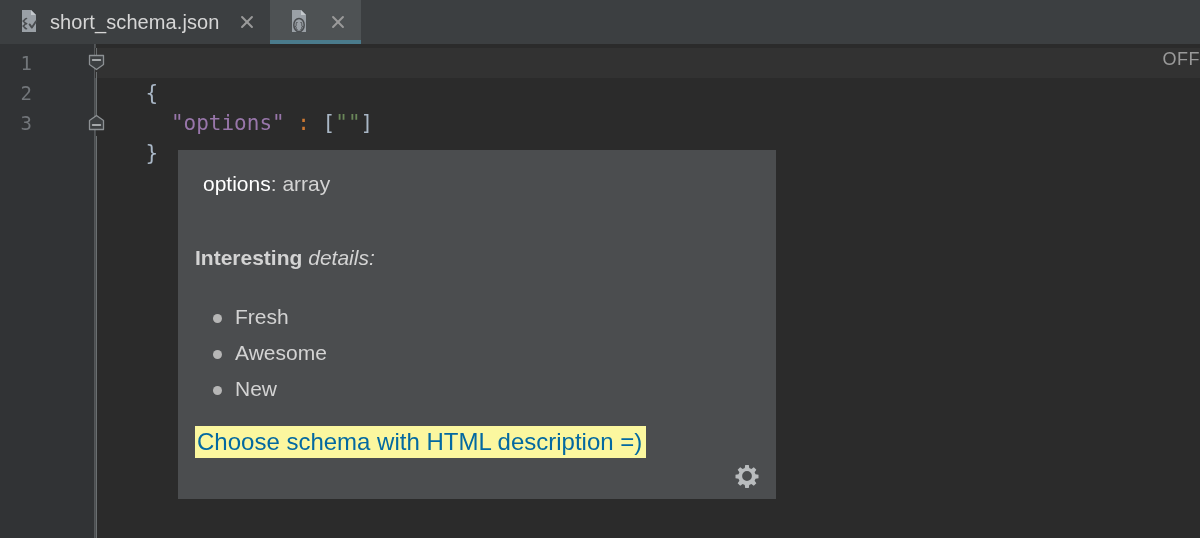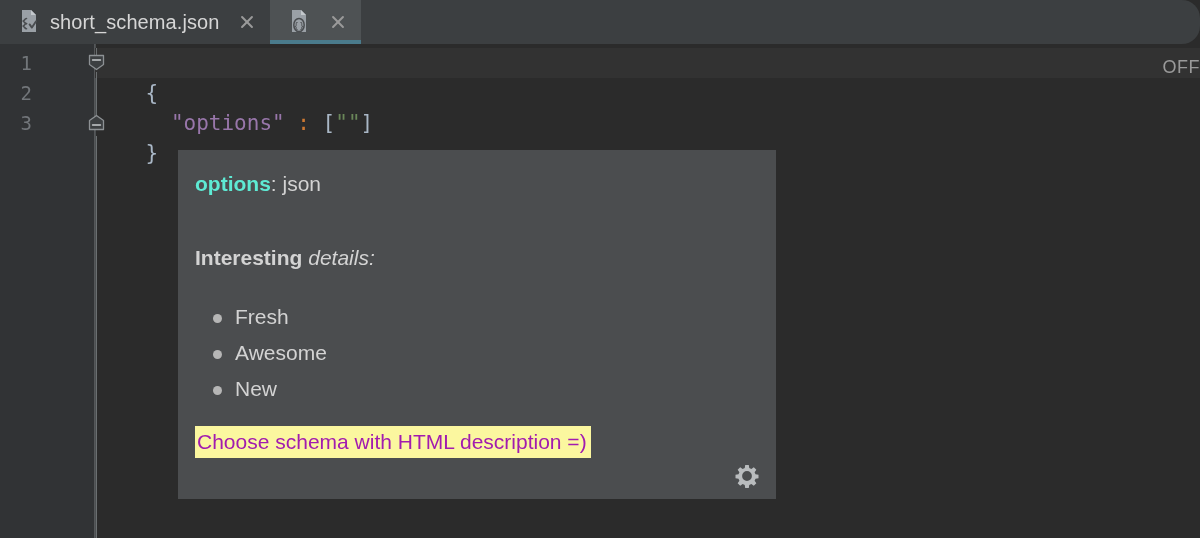--- a/index.html
+++ b/index.html
@@ -17,21 +17,20 @@
 
   
   .tabbar {
     position: absolute;
     left: 0; top: 0;
     width: 1200px;
     height: 44px;
     background: #3c3f41;
     display: flex;
     align-items: flex-start;
-    border-radius: 18px;
   }
   .tab {
     position: relative;
     display: flex;
     align-items: center;
     gap: 9px;
     padding: 0 14px 0 17px;
     height: 44px;
     box-sizing: border-box;
     cursor: default;
@@ -136,21 +135,20 @@
     width: 1px; height: 494px;
     background: #4b4f51;
   }
   .off-label {
     position: absolute;
     right: 0; top: 5px;
     font-family: "Liberation Sans", sans-serif;
     font-size: 18px;
     color: #9a9a9a;
     letter-spacing: 0.5px;
-    margin-top: 8px;
   }
 
   
   .doc-popup {
     position: absolute;
     left: 178px; top: 106px;
     width: 598px;
     height: 349px;
     background: #4b4d4f;
     box-sizing: border-box;
@@ -158,21 +156,21 @@
   }
   .doc-body {
     padding: 20px 20px 0 17px;
   }
   .doc-title {
     font-size: 21px;
     color: #d3d3d3;
     margin: 0 0 8px 0;
     line-height: 1.3;
   }
-  .doc-title b { font-weight: bold; color: #5eead4; }
+  .doc-title b { font-weight: normal; color: #ffffff; margin-left: 8px; }
   .doc-section {
     font-size: 21px;
     color: #d3d3d3;
     margin: 47px 0 12px 0;
     line-height: 1.3;
   }
   .doc-section b { font-weight: bold; }
   .doc-section i { font-style: italic; }
   .doc-list {
     list-style: none;
@@ -194,22 +192,22 @@
     border-radius: 50%;
     background: #b6b6b6;
   }
   .doc-link-wrap {
     margin: 19px 0 0 0;
     padding: 0 0 0 0;
   }
   .doc-link {
     display: inline-block;
     background: #fbf79f;
-    color: #a21caf;
-    font-size: 21px;
+    color: #0369a1;
+    font-size: 24px;
     line-height: 29px;
     padding: 1px 4px 2px 2px;
     text-decoration: none;
     cursor: pointer;
   }
   .doc-footer {
     position: absolute;
     left: 0; right: 0; bottom: 0;
     height: 44px;
   }
@@ -294,21 +292,21 @@
       <path d="M4.5 11 h8" stroke="#c8cbcd" stroke-width="1.4" stroke-linecap="round"></path>
     </svg>
   </div>
 
   <div class="off-label">OFF</div>
 
   <div class="doc-popup">
     <div class="doc-body">
 
       <p class="doc-title">
-        <b>options</b><span>: json</span>
+        <b>options</b><span>: array</span>
       </p>
 
       <p class="doc-section">
         <b>Interesting</b> <i>details:</i>
       </p>
 
       <ul class="doc-list">
         <li>Fresh</li>
         <li>Awesome</li>
         <li>New</li>

